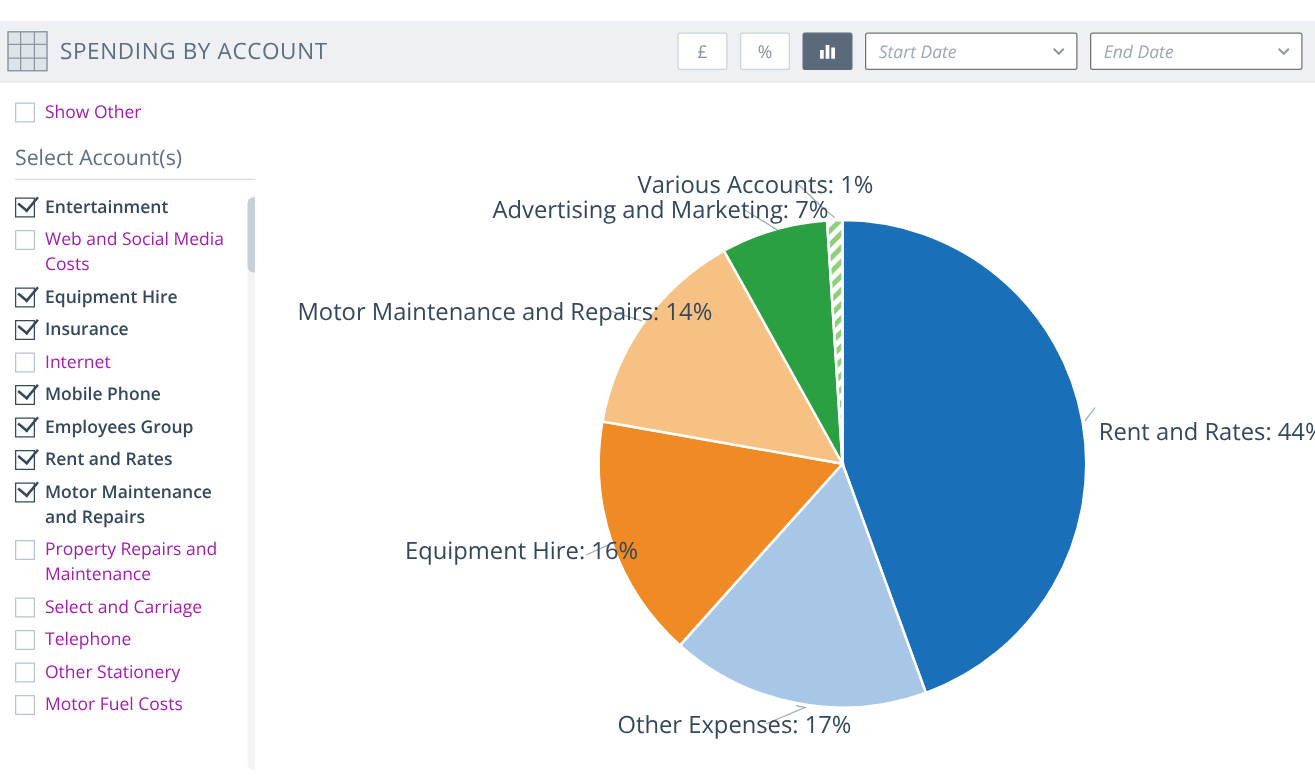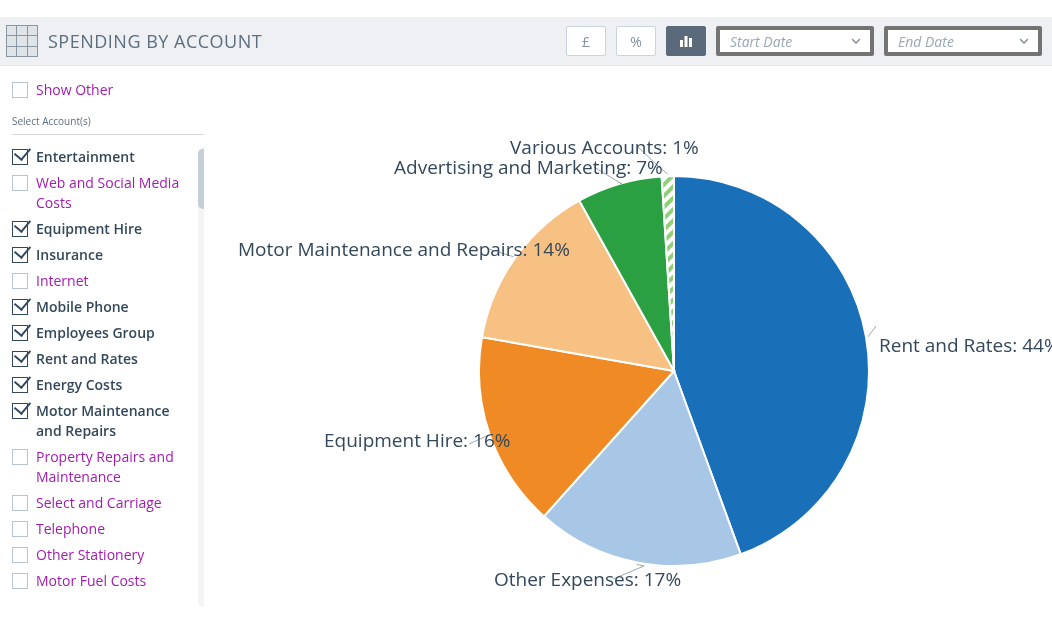--- a/index.html
+++ b/index.html
@@ -57,22 +57,22 @@
     box-sizing: border-box;
   }
   .btn.active {
     background: #5a6a7a;
     color: #ffffff;
     border-color: #5a6a7a;
   }
   .date-input {
     position: relative;
     height: 30px;
-    width: 158px;
-    border: 4px solid #737373;
+    width: 170px;
+    border: 1px solid #737373;
     background: #ffffff;
     display: inline-flex;
     align-items: center;
     padding: 0 10px;
     color: #9aa8b4;
     font-style: italic;
     border-radius: 2px;
     box-sizing: border-box;
   }
   .date-input .chev { position:absolute; right:8px; }
@@ -111,21 +111,21 @@
     width: 13px;
     height: 8px;
     border-left: 2.2px solid #34485c;
     border-bottom: 2.2px solid #34485c;
     transform: rotate(-50deg);
   }
   .cbx .lbl { color: #34485c; }
   .cbx.checked .lbl { font-weight: 600; }
   .cbx:not(.checked) .lbl { color: #a21caf; }
   .filter-header {
-    font-size: 10px;
+    font-size: 17px;
     color: #5c6e80;
     border-bottom: 1px solid #d6dde3;
     padding-bottom: 6px;
     margin-bottom: 12px;
     margin-top: 14px;
   }
   .account-list {
     height: 460px;
     overflow: hidden;
     position: relative;
@@ -226,24 +226,20 @@
           <span class="box"></span>
           <span class="lbl">Mobile Phone</span>
         </div>
         <div class="cbx checked">
           <span class="box"></span>
           <span class="lbl">Employees Group</span>
         </div>
         <div class="cbx checked">
           <span class="box"></span>
           <span class="lbl">Rent and Rates</span>
-        </div>
-        <div class="cbx checked">
-          <span class="box"></span>
-          <span class="lbl">Energy Costs</span>
         </div>
         <div class="cbx checked">
           <span class="box"></span>
           <span class="lbl">Motor Maintenance and Repairs</span>
         </div>
         <div class="cbx">
           <span class="box"></span>
           <span class="lbl">Property Repairs and Maintenance</span>
         </div>
         <div class="cbx">

